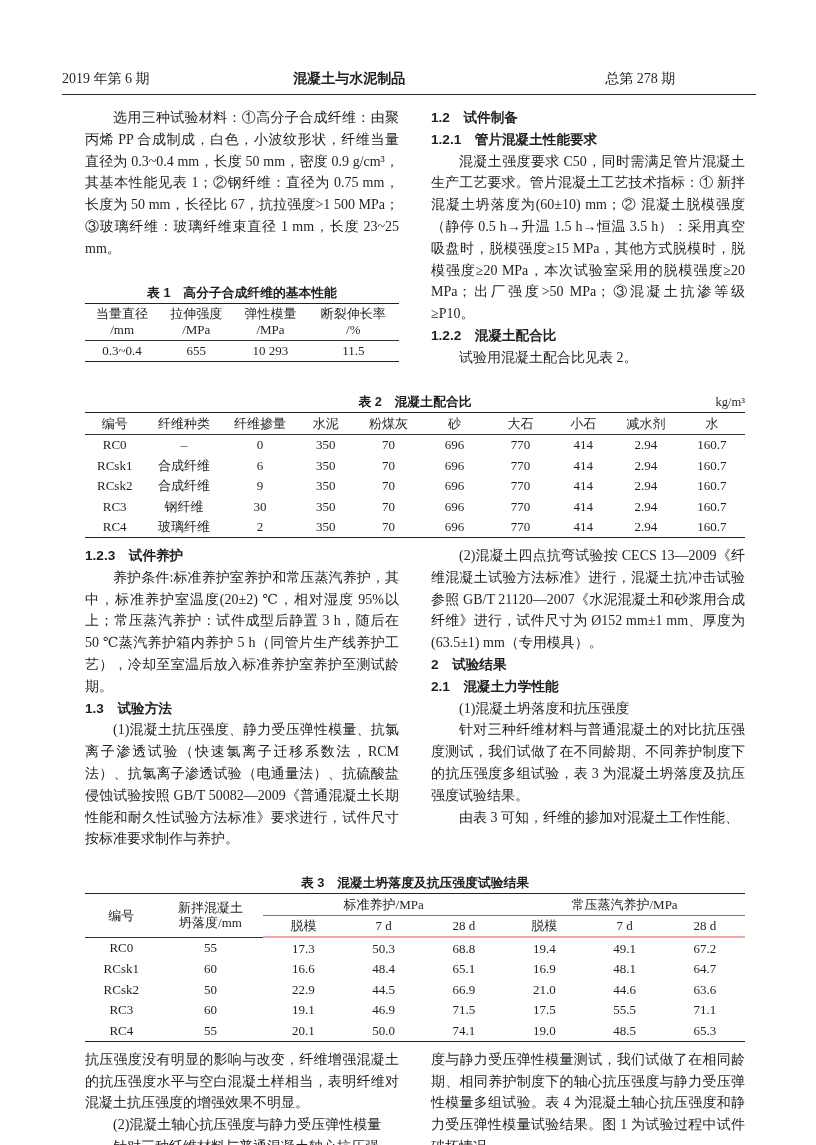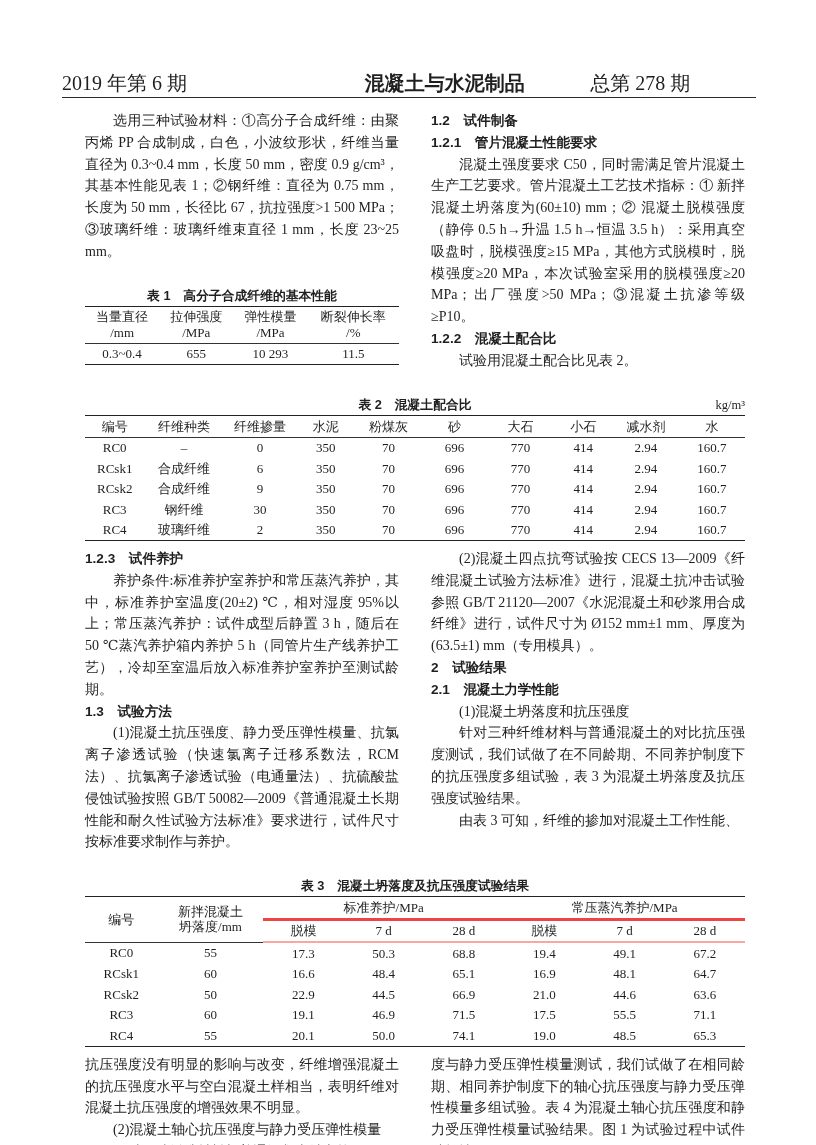--- a/index.html
+++ b/index.html
@@ -1,22 +1,22 @@
 <!DOCTYPE html>
 <html><head>
 <meta charset="utf-8">
 <style>
   html,body{margin:0;padding:0;background:#ffffff;}
   body{width:816px;height:1145px;font-family:"Liberation Serif","DejaVu Serif",serif;color:#1f1f1f;}
   .page{position:relative;width:816px;height:1145px;box-sizing:border-box;padding:70px 60px 0 62px;overflow:hidden;background:#fff;}
 
   
-  .running-head{display:flex;align-items:flex-end;font-size:20px;border-bottom:1.5px solid #2b2b2b;}
+  .running-head{display:flex;align-items:flex-end;font-size:14px;padding-bottom:6px;border-bottom:1.5px solid #2b2b2b;}
   .running-head .lft{flex:1;text-align:left;}
-  .running-head .ctr{flex:1;text-align:right;font-weight:bold;}
+  .running-head .ctr{flex:1;text-align:left;font-weight:bold;}
   .running-head .rgt{flex:1;text-align:center;}
 
   .content{margin:12px 11px 0 23px;width:660px;}
 
   .two-col{display:flex;gap:32px;}
   .col{width:320px;}
 
   p{margin:0;font-size:14px;line-height:21.8px;text-align:justify;}
   p.indent{text-indent:2em;}
   .h{font-family:"Liberation Sans","DejaVu Sans",sans-serif;font-weight:bold;font-size:13.6px;line-height:21.8px;text-align:left;}
@@ -25,21 +25,21 @@
   .tcaption{font-family:"Liberation Sans","DejaVu Sans",sans-serif;font-weight:bold;font-size:12.8px;text-align:center;line-height:20px;position:relative;}
   .tcaption .unit{position:absolute;right:0;top:0;font-family:"Liberation Serif","DejaVu Serif",serif;font-weight:normal;font-size:12.5px;}
   table{border-collapse:collapse;width:100%;font-size:13px;}
   th,td{font-weight:normal;text-align:center;padding:2.5px 2px;line-height:15.5px;}
   thead th{border-top:1.6px solid #222;border-bottom:1px solid #333;}
   tbody tr:last-child td{border-bottom:1.6px solid #222;}
   .pre{white-space:pre-line;}
 
   
   .t3 thead tr.g th{border-top:1.6px solid #222;border-bottom:0;}
-  .t3 thead tr.g th.group{border-bottom:3px solid #ef4444;}
+  .t3 thead tr.g th.group{border-bottom:1px solid #ef4444;}
   .t3 thead tr.g th.span2{border-bottom:1px solid #333;}
   .t3 thead tr.s th{border-top:0;border-bottom:2px solid #fca5a5;}
 
   .tb-block{margin:23px 0 7px 0;}
 
   .footer-pg{margin:14px 0 8px 23px;font-size:14px;}
 </style>
 </head>
 <body>
 

